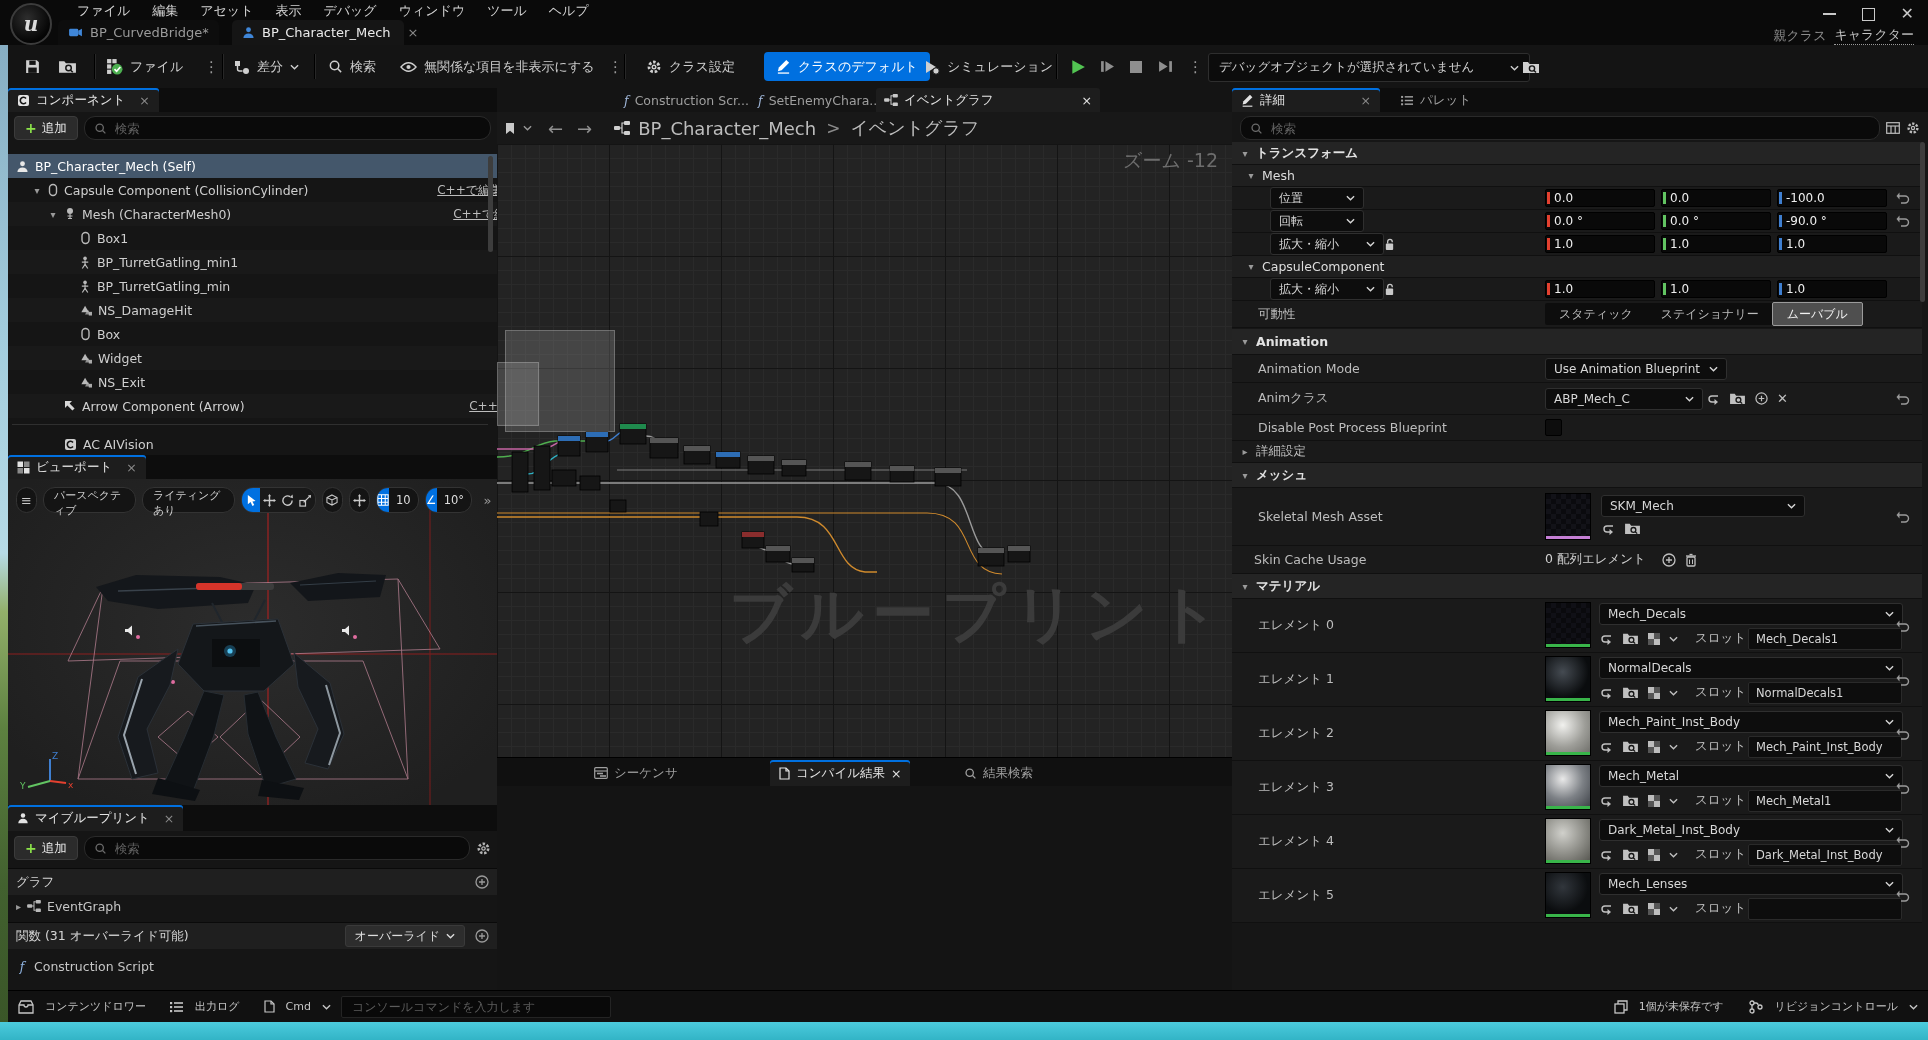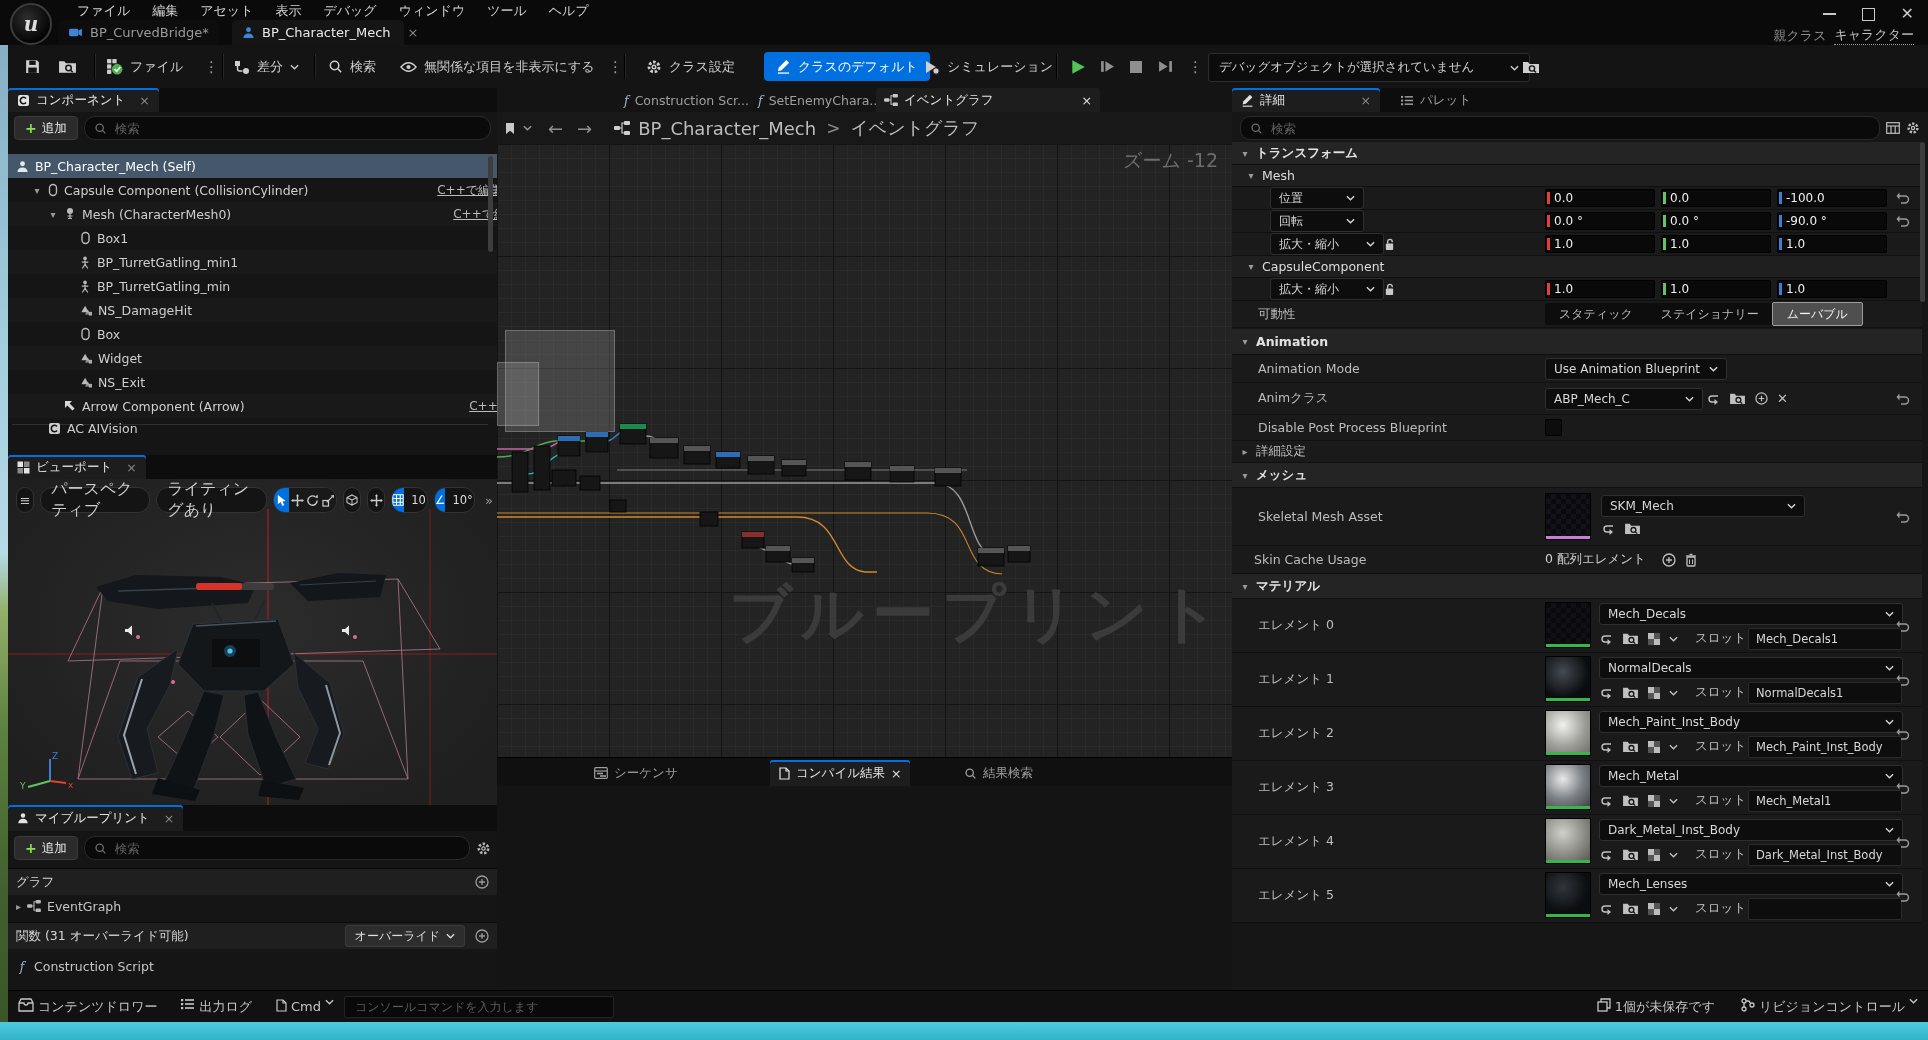--- a/index.html
+++ b/index.html
@@ -56,21 +56,21 @@
   .crow{position:absolute;left:0;width:480px;height:24px;display:flex;align-items:center;gap:6px;color:#cfcfcf;font-size:12.5px}
   .crow.alt{background:#191919}
   .crow.sel{background:#44576b;color:#fff;width:489px}
   .crow .tw{width:10px;color:#9a9a9a;font-size:10px;text-align:center;flex:none}
   .crow .cpp{margin-left:auto;margin-right:10px;color:#bdbdbd;font-size:12px;text-decoration:underline;cursor:pointer}
   .cdivider{position:absolute;left:4px;width:476px;border-top:1px solid #2f2f2f}
   .vsb{position:absolute;background:#3d3d3d;border-radius:3px;width:5px}
   
   #viewport-panel{left:8px;top:455px;width:489px;height:350px}
   #vp-canvas{position:absolute;left:0;top:24px;right:0;bottom:0;background:radial-gradient(ellipse at 50% 45%,#2c2c2c,#1f1f1f 85%);overflow:hidden}
-  .vpill{height:24px;border-radius:12px;background:rgba(18,18,18,.88);border:1px solid #333;display:flex;align-items:center;padding:0 10px;color:#d0d0d0;font-size:16px;gap:5px}
+  .vpill{height:24px;border-radius:12px;background:rgba(18,18,18,.88);border:1px solid #333;display:flex;align-items:flex-start;padding:0 10px;color:#d0d0d0;font-size:11px;gap:5px}
   .vtool{width:23px;height:24px;display:flex;align-items:center;justify-content:center;color:#c9c9c9;background:#191919}
   .vtool.on{background:#0070e0;color:#fff}
   .vround{width:24px;height:24px;border-radius:12px;background:rgba(18,18,18,.88);border:1px solid #333;display:flex;align-items:center;justify-content:center;color:#c9c9c9}
   .snap{height:24px;border-radius:12px;background:rgba(18,18,18,.88);border:1px solid #333;display:flex;align-items:center;overflow:hidden;color:#ddd;font-size:11.5px}
   .snap .si{width:23px;height:24px;background:#0070e0;color:#fff;display:flex;align-items:center;justify-content:center}
   .snap .sv{padding:0 7px}
   
   #myblueprint-panel{left:8px;top:805px;width:489px;height:185px}
   .mbhead{position:absolute;left:0;right:0;height:26px;background:#1f1f1f;display:flex;align-items:center;padding:0 8px;color:#d6d6d6;font-size:12.5px;border-top:1px solid #0a0a0a}
   .mbrow{position:absolute;left:0;right:0;height:24px;display:flex;align-items:center;padding:0 8px;color:#c6c6c6;font-size:12.5px;gap:6px}
@@ -123,21 +123,21 @@
   
   .sph0{background:repeating-conic-gradient(#101016 0% 25%,#0a0a0d 0% 50%) 0 0/10px 10px}
   .sph1{background:radial-gradient(circle at 38% 34%,#454b52,#0a0c0e 65%)}
   .sph2{background:radial-gradient(circle at 38% 32%,#f1f1ee,#9d9d98 55%,#6b6b66)}
   .sph3{background:radial-gradient(circle at 38% 32%,#e9e9e9,#7d8186 50%,#393d43)}
   .sph4{background:radial-gradient(circle at 38% 32%,#d0d0cb,#8b8b85 55%,#52524c)}
   .sph5{background:radial-gradient(circle at 38% 32%,#31363c,#0b0d0f 62%)}
   .sphsk{background:repeating-conic-gradient(#121218 0% 25%,#0a0a0e 0% 50%) 0 0/10px 10px}
   
   #statusbar{left:8px;top:990px;width:1920px;height:32px;background:#111;border-top:1px solid #000;display:flex;align-items:center;gap:10px;padding:0 10px;box-sizing:border-box}
-  .sbtn{display:flex;align-items:flex-start;gap:4px;color:#c6c6c6;font-size:13px}
+  .sbtn{display:flex;align-items:center;gap:11px;color:#c6c6c6;font-size:11px}
   #consolein{width:252px;height:20px;background:#090909;border:1px solid #242424;border-radius:2px;color:#9a9a9a;display:flex;align-items:center;padding:0 8px}
   #consolein input{width:100%;background:transparent;border:0;outline:0;color:#22c55e;font-size:12px;font-family:inherit}
   #consolein input::placeholder{color:#5c5c5c}
   #sb-right{margin-left:auto;display:flex;align-items:center;gap:26px}
   #left-strip{left:0;top:45px;width:8px;height:977px;
     background:linear-gradient(#87aec3 0%,#a3cddd 30%,#b6dae6 52%,#93b06a 58%,#5d8140 70%,#42612f 86%,#3a5628 100%)}
   #bottom-strip{left:0;top:1022px;width:1928px;height:18px;background:linear-gradient(#4ccbdd,#32b4c6)}
 </style>
 </head>
 <body>
@@ -562,21 +562,21 @@
     <span>NS_Exit</span>
   </div>
   <div class="crow alt" style="top:306px;padding-left:56px">
     <svg class="ic" width="12" height="12" style="color:#d8d8d8">
         <use href="#i-arrownw"></use>
       </svg>
     <span>Arrow Component (Arrow)</span>
     <span class="cpp">C++で編集</span>
   </div>
   <div class="cdivider" style="top:336px"></div>
-  <div class="crow" style="top:328px;padding-left:40px">
+  <div class="crow" style="top:344px;padding-left:56px">
     <svg class="ic" width="13" height="13" style="color:#cdcdcd">
         <use href="#i-compbox"></use>
       </svg>
     <span>AC AIVision</span>
   </div>
   <div class="vsb" style="right:4px;top:68px;height:96px"></div>
 </section>
 
 <section id="viewport-panel" class="abs panel">
   <div class="tabstrip">

